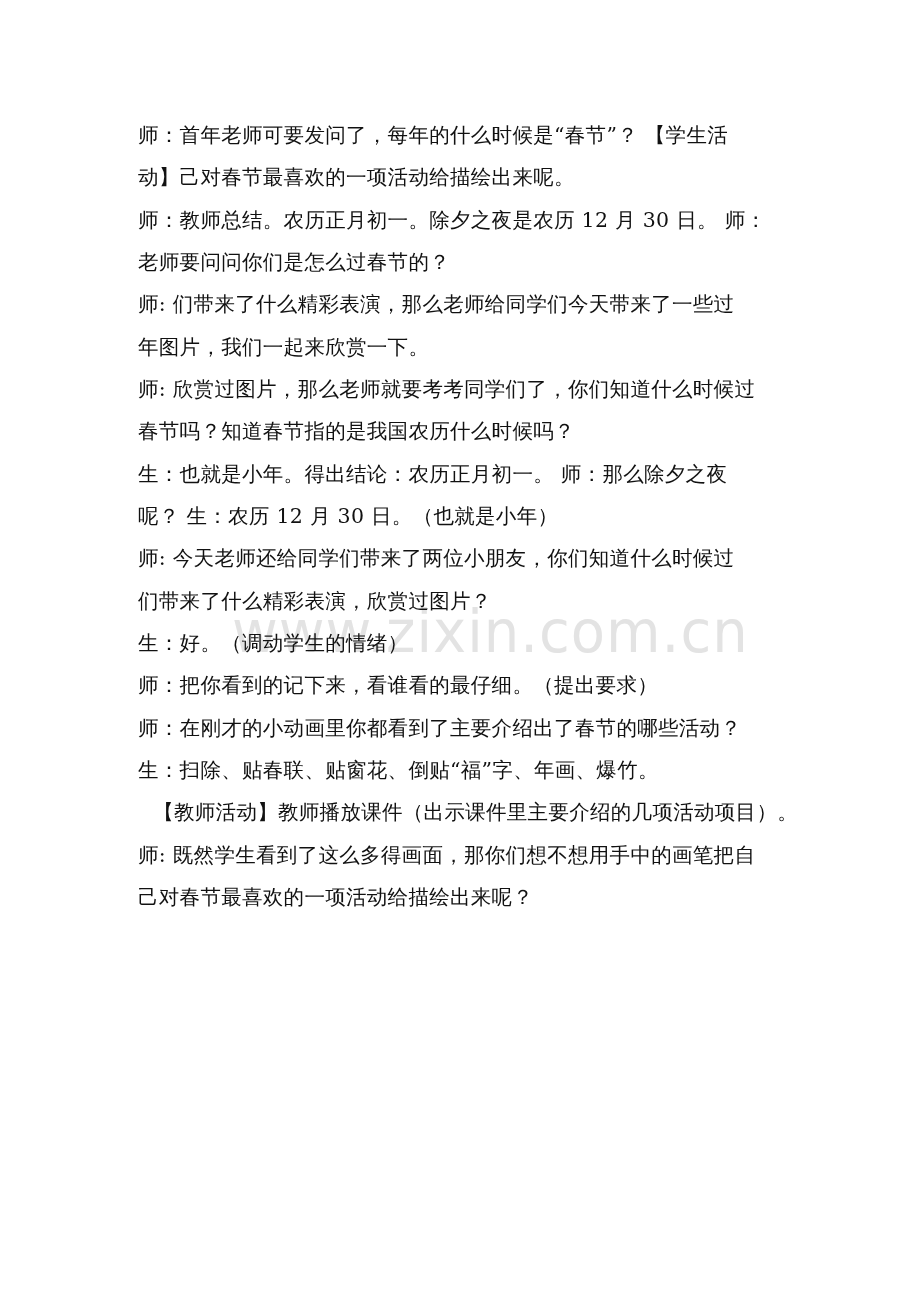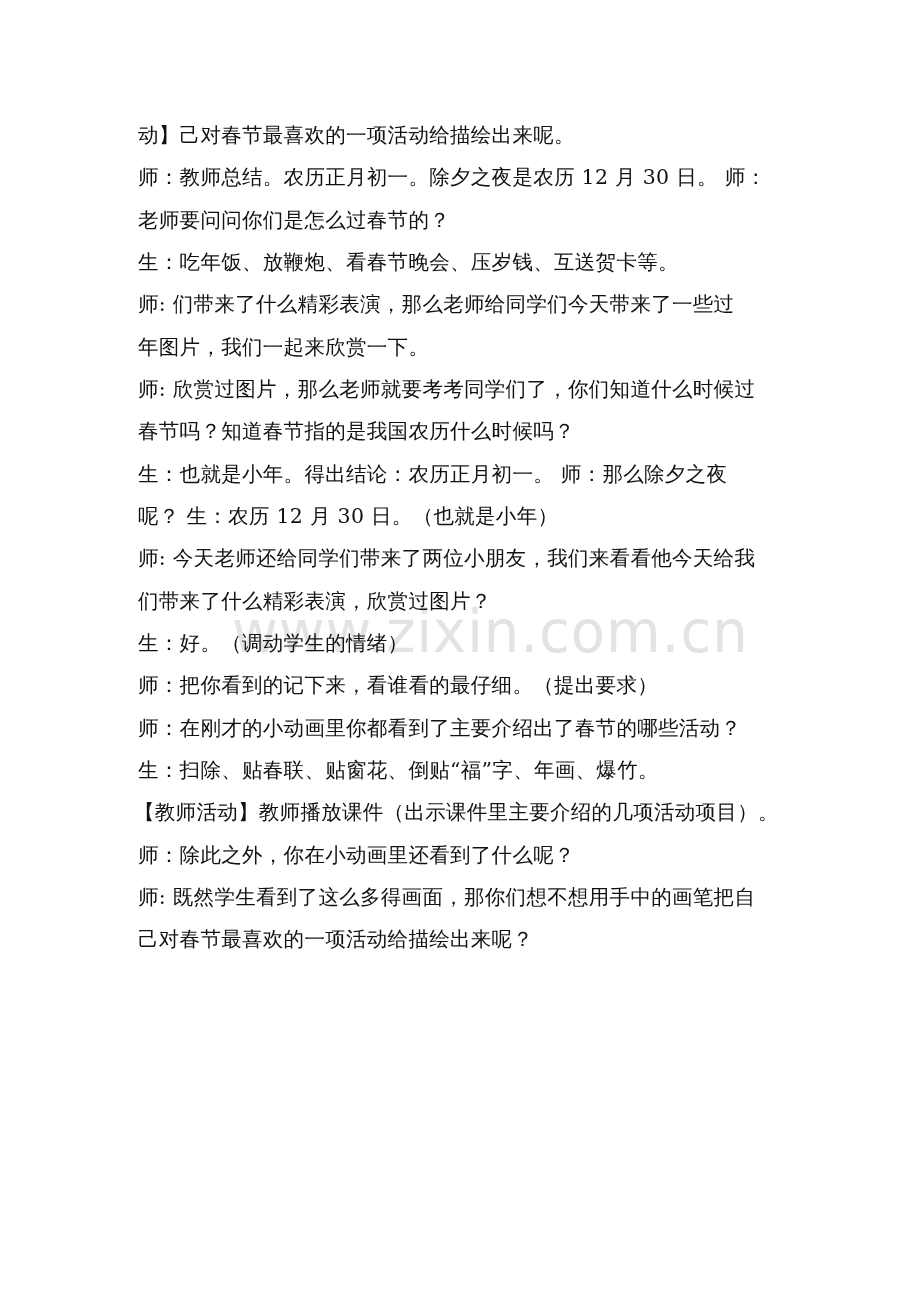--- a/index.html
+++ b/index.html
@@ -31,20 +31,21 @@
     color: #111111;
   }
   .line {
     height: 42.33px;
     line-height: 42.33px;
     white-space: nowrap;
     letter-spacing: 0.3px;
   }
   .line.indent-bracket {
     margin-left: -4px;
+    text-align: right;
   }
   .watermark {
     position: absolute;
     left: 232px;
     top: 600px;
     font-family: "DejaVu Sans", "Liberation Sans", sans-serif;
     font-size: 56px;
     line-height: 64px;
     color: #e3e3e3;
     letter-spacing: 1px;
@@ -55,34 +56,33 @@
   }
   .content { z-index: 1; }
 </style>
 </head>
 <body>
 
 <div class="page">
   <div class="watermark">www.zixin.com.cn</div>
 
   <div class="content">
+    <div class="line">师：首年老师可要发问了，每年的什么时候是“春节”？ 【学生活</div>
     <div class="line">动】己对春节最喜欢的一项活动给描绘出来呢。</div>
     <div class="line">师：教师总结。农历正月初一。除夕之夜是农历 12 月 30 日。 师：</div>
     <div class="line">老师要问问你们是怎么过春节的？</div>
-    <div class="line">生：吃年饭、放鞭炮、看春节晚会、压岁钱、互送贺卡等。</div>
     <div class="line">师: 们带来了什么精彩表演，那么老师给同学们今天带来了一些过</div>
     <div class="line">年图片，我们一起来欣赏一下。</div>
     <div class="line">师: 欣赏过图片，那么老师就要考考同学们了，你们知道什么时候过</div>
     <div class="line">春节吗？知道春节指的是我国农历什么时候吗？</div>
     <div class="line">生：也就是小年。得出结论：农历正月初一。 师：那么除夕之夜</div>
     <div class="line">呢？ 生：农历 12 月 30 日。（也就是小年）</div>
-    <div class="line">师: 今天老师还给同学们带来了两位小朋友，我们来看看他今天给我</div>
+    <div class="line">师: 今天老师还给同学们带来了两位小朋友，你们知道什么时候过</div>
     <div class="line">们带来了什么精彩表演，欣赏过图片？</div>
     <div class="line">生：好。（调动学生的情绪）</div>
     <div class="line">师：把你看到的记下来，看谁看的最仔细。（提出要求）</div>
     <div class="line">师：在刚才的小动画里你都看到了主要介绍出了春节的哪些活动？</div>
     <div class="line">生：扫除、贴春联、贴窗花、倒贴“福”字、年画、爆竹。</div>
     <div class="line indent-bracket">【教师活动】教师播放课件（出示课件里主要介绍的几项活动项目）。</div>
-    <div class="line"> 师：除此之外，你在小动画里还看到了什么呢？</div>
     <div class="line">师: 既然学生看到了这么多得画面，那你们想不想用手中的画笔把自</div>
     <div class="line">己对春节最喜欢的一项活动给描绘出来呢？</div>
   </div>
 </div>
 
 </body></html>

